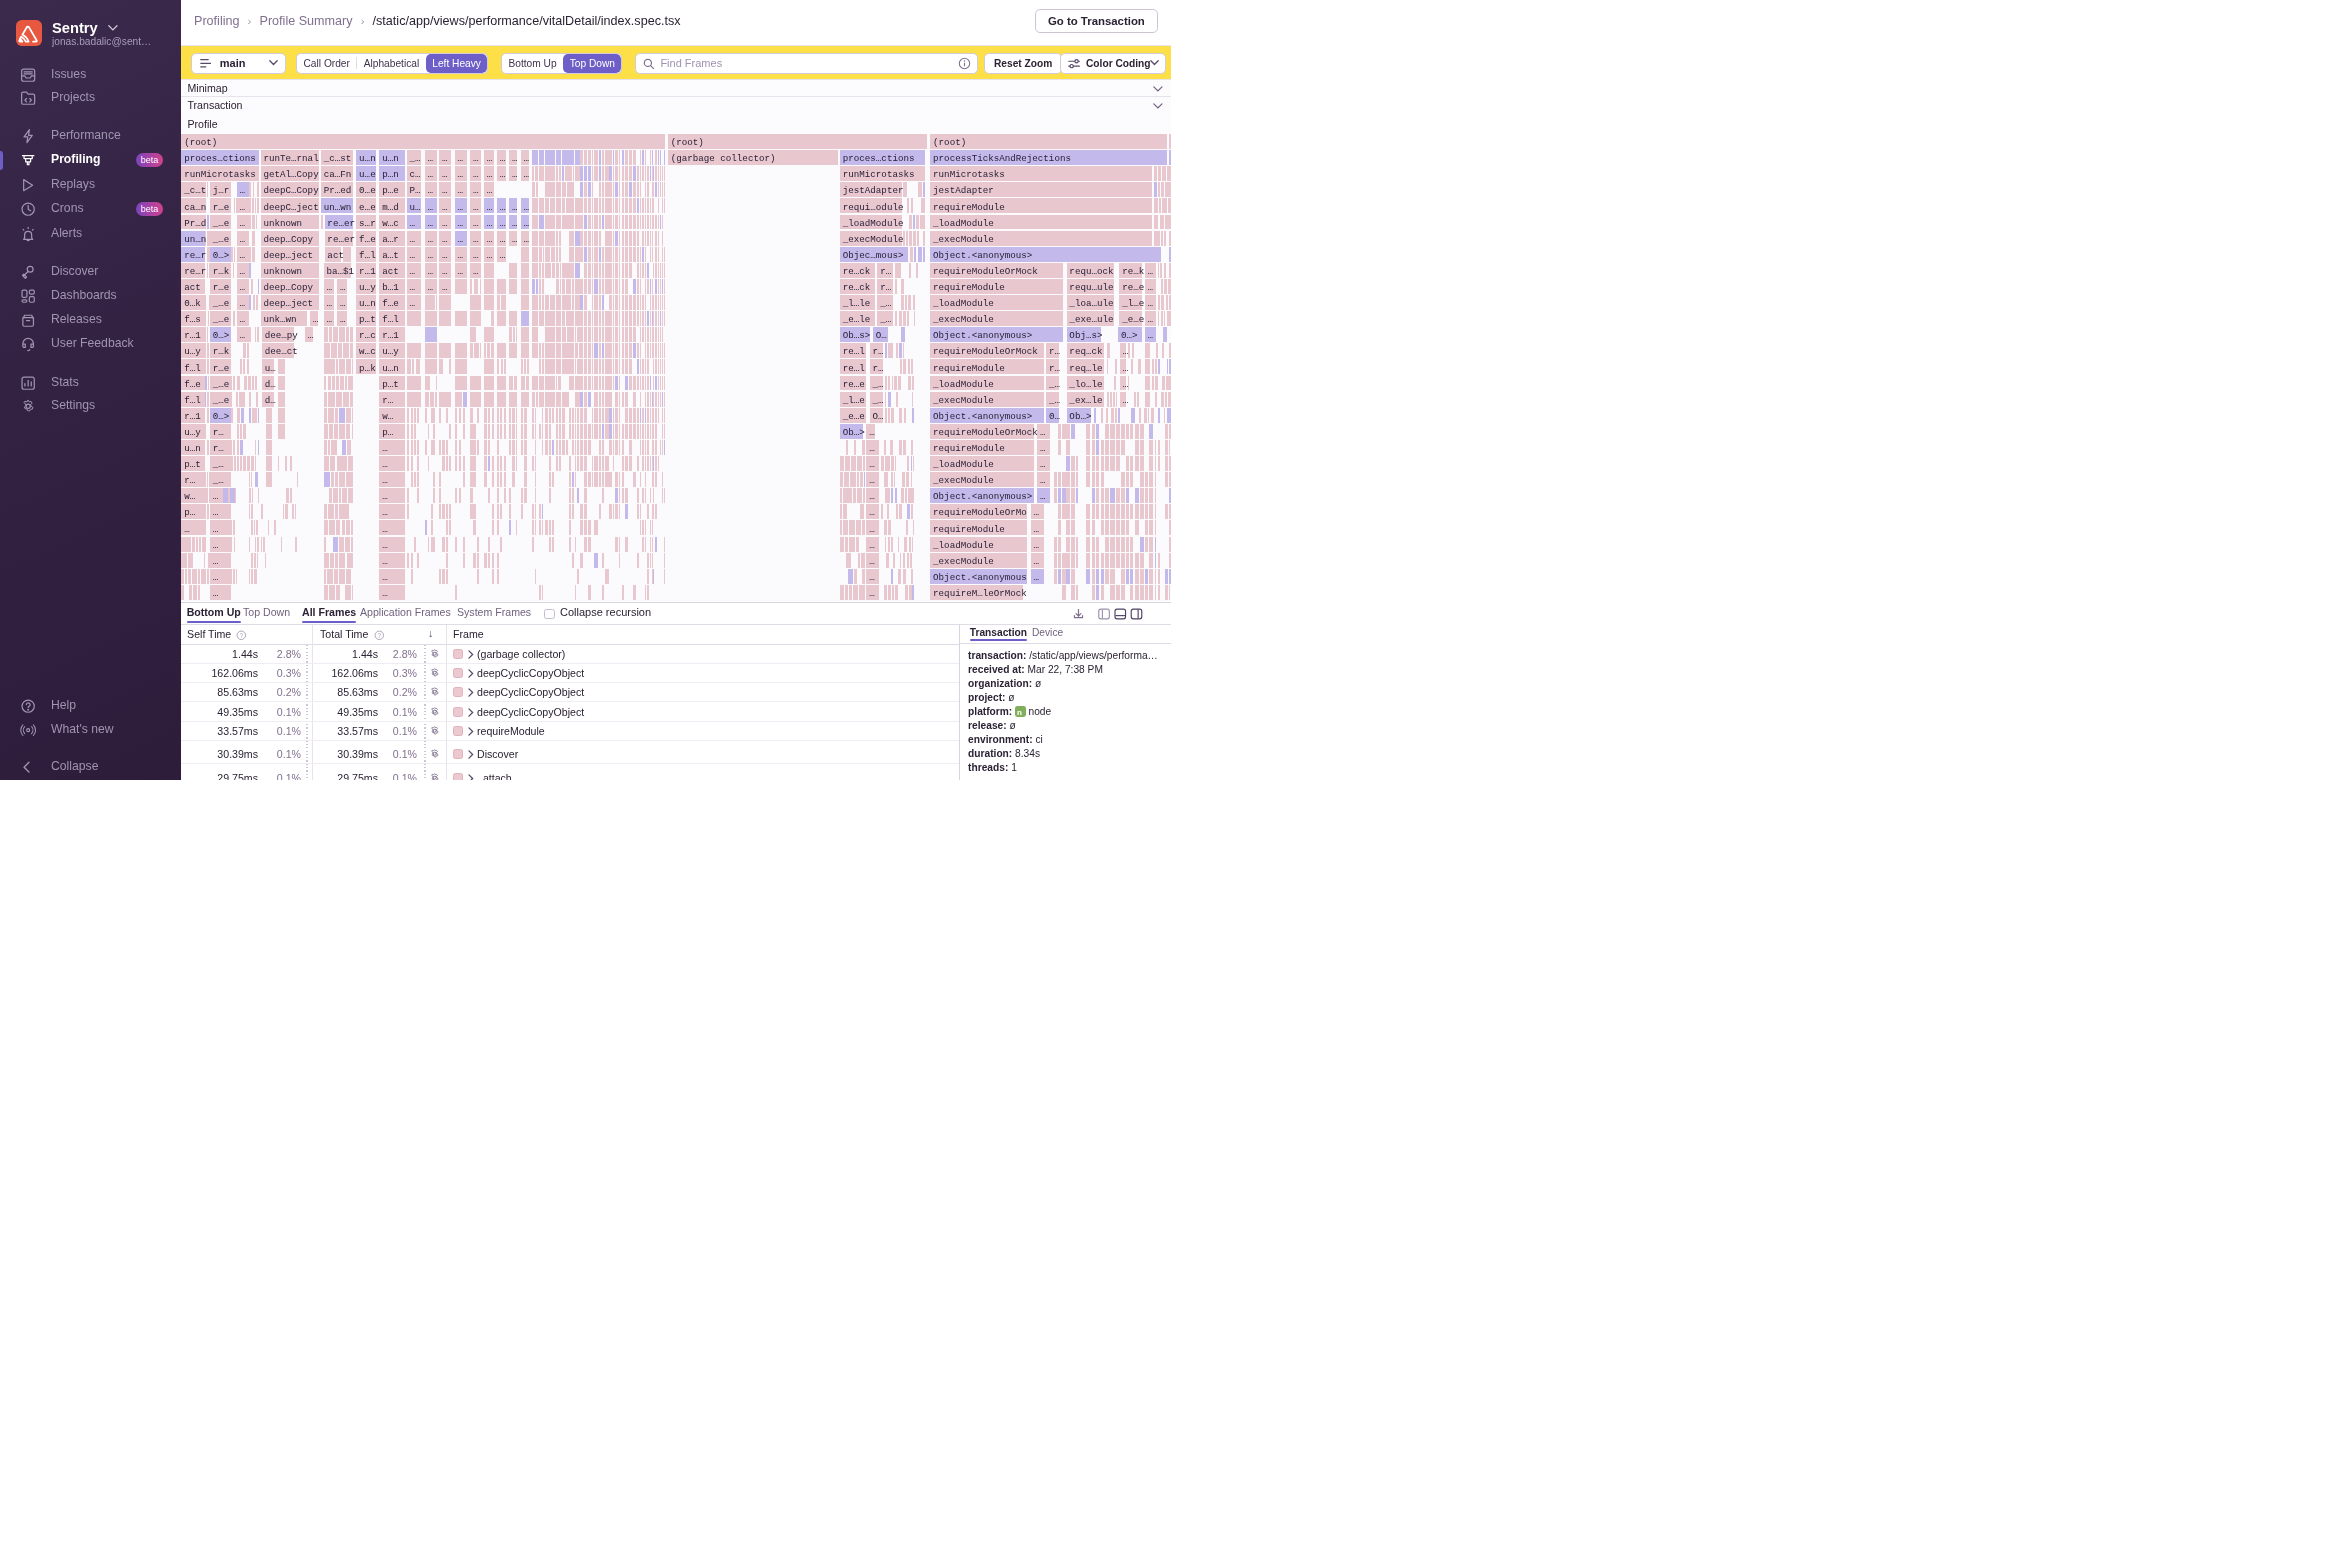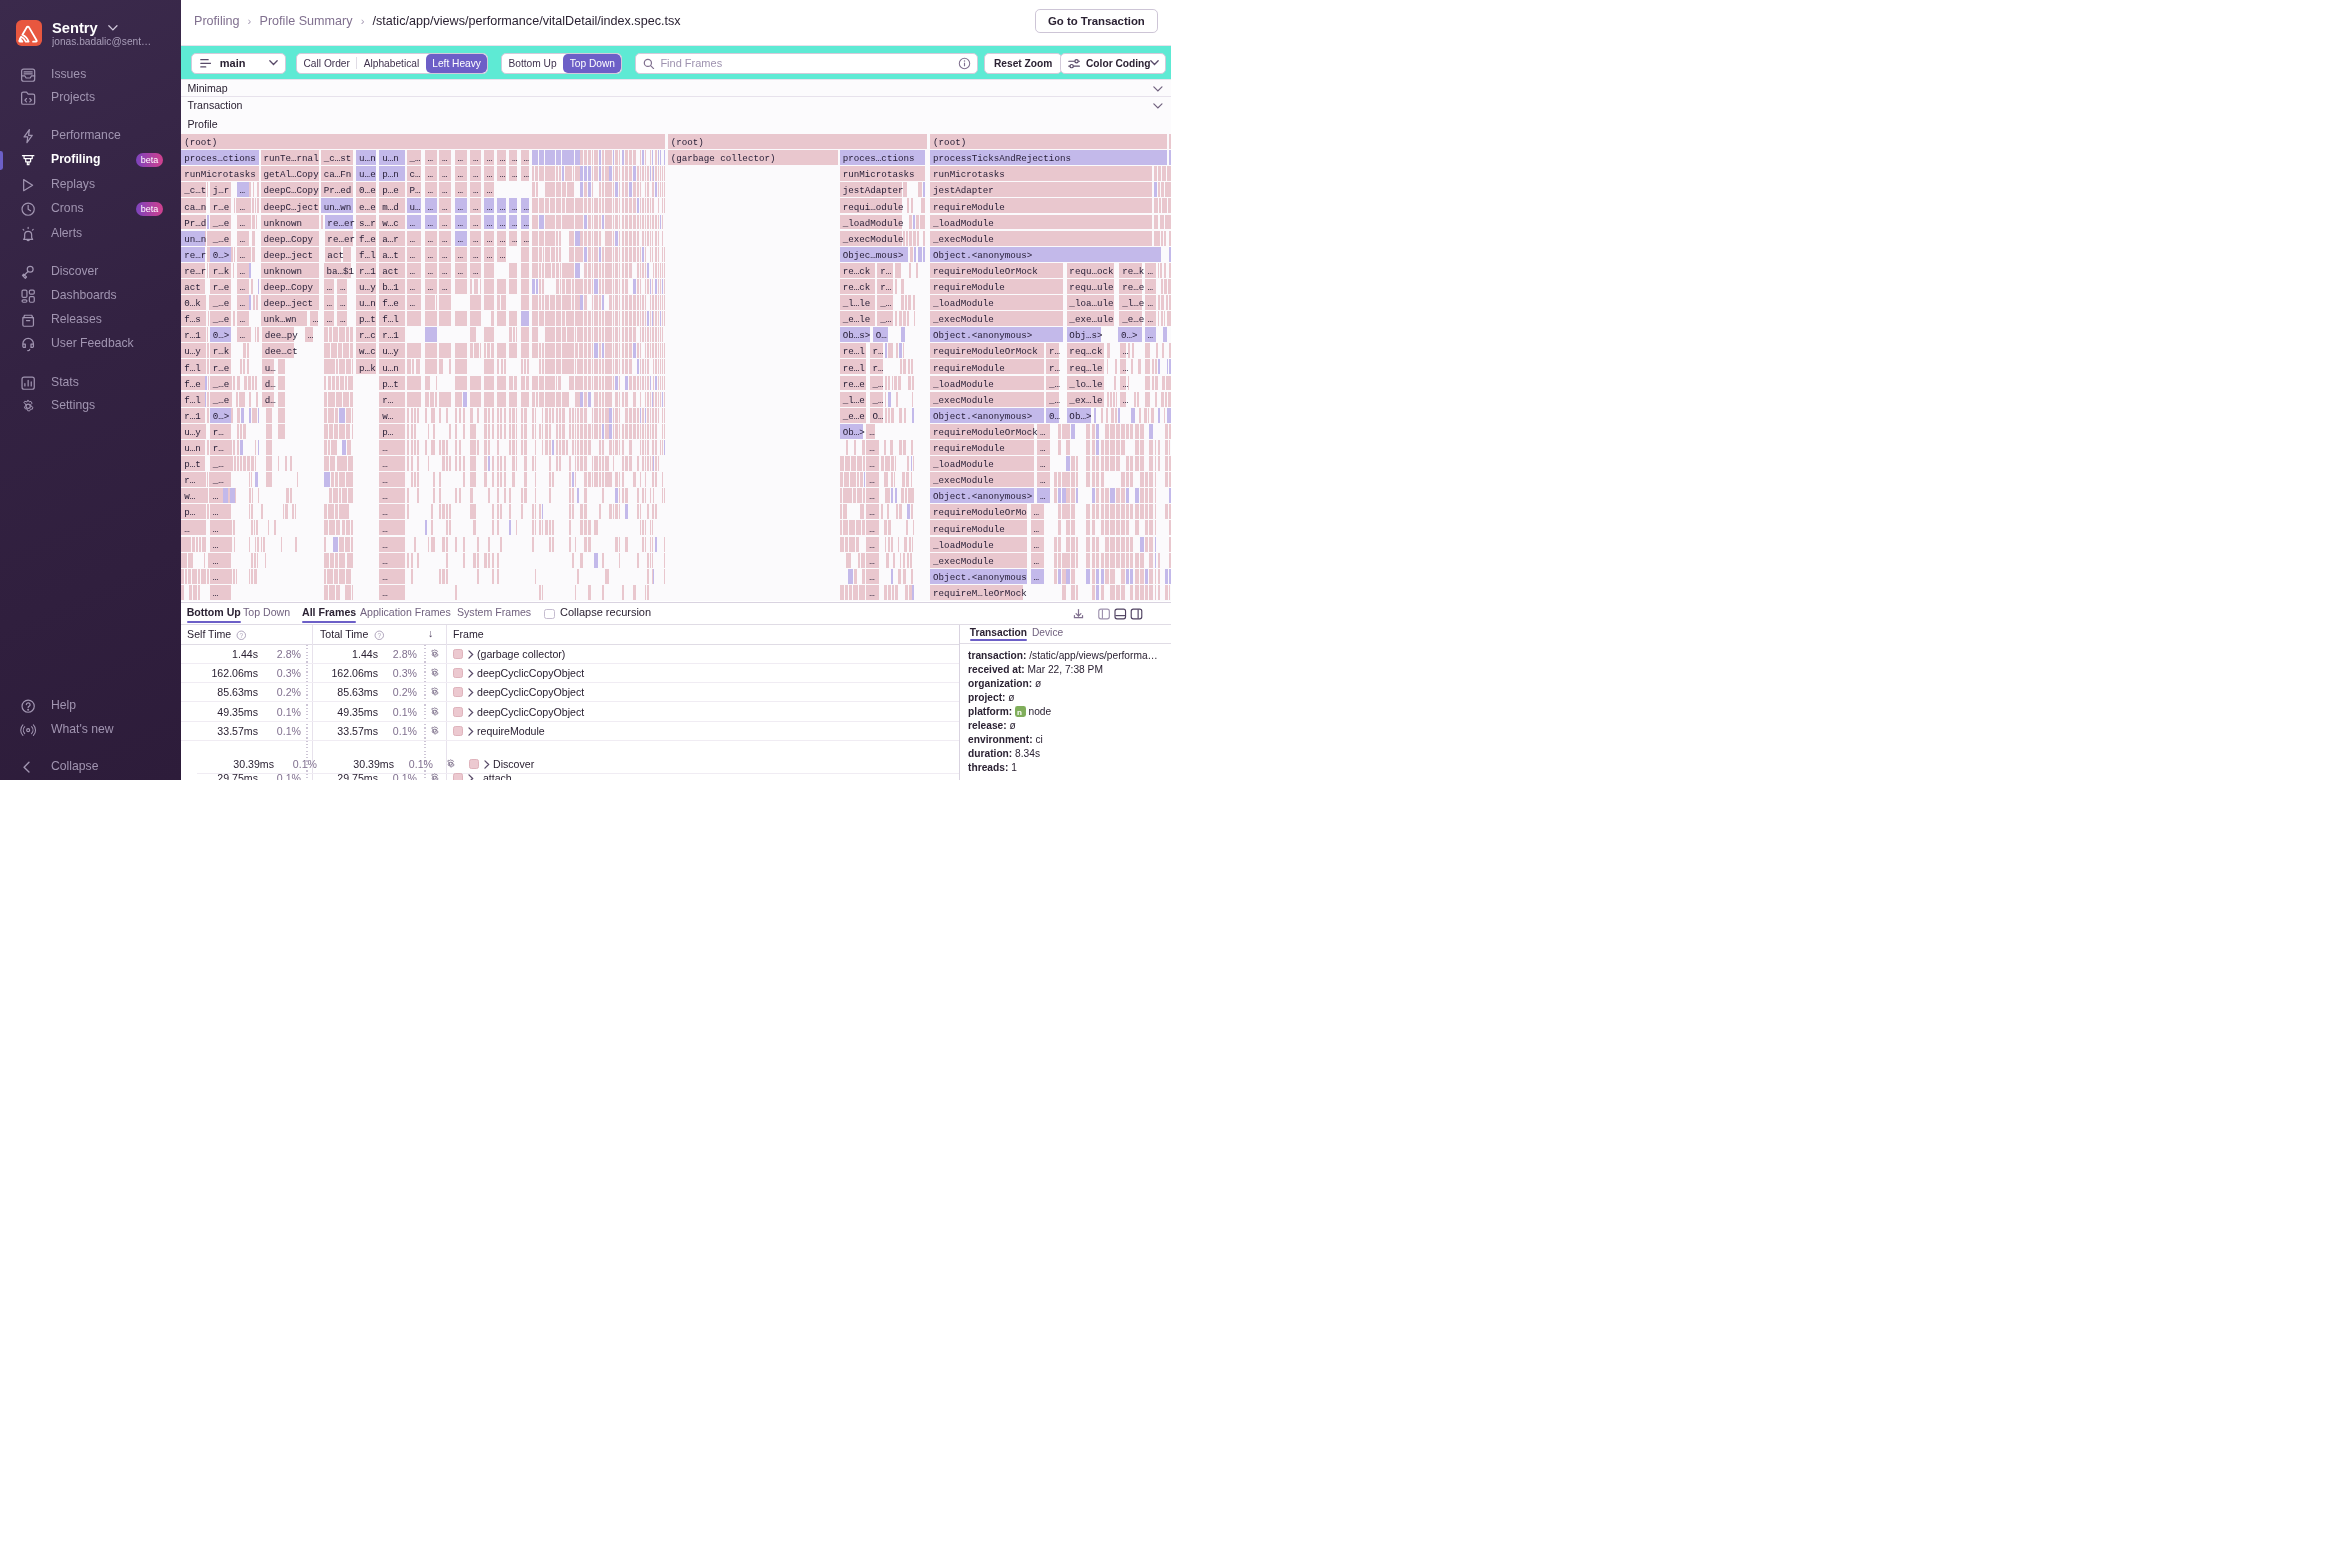--- a/index.html
+++ b/index.html
@@ -26,21 +26,21 @@
 
 .main { position:absolute; left:181px; top:0; width:990px; height:780px; background:#fff; }
 .topbar { position:absolute; left:0; top:0; width:990px; height:46px; background:#fff; border-bottom:0.8px solid #e7e2ec; }
 .crumbs { position:absolute; left:13px; top:14px; font-size:12.6px; color:#80708f; }
 .crumbs .sep { margin:0 8.1px; color:#a79cb5; font-size:11.4px; }
 .crumbs .last { color:#2b2233; }
 .gotx { position:absolute; right:13px; top:9px; height:24.4px; line-height:23px; padding:0 12.2px; border:0.8px solid #cdc5d6;
   border-radius:4.9px; font-size:11.4px; font-weight:bold; color:#2b2233; background:#fff; }
 
 
-.toolbar { position:absolute; left:0; top:46px; width:990px; height:34px; background:#5eead4; border-bottom:0.8px solid #e7e2ec; }
+.toolbar { position:absolute; left:0; top:46px; width:990px; height:34px; background:#fde047; border-bottom:0.8px solid #e7e2ec; }
 .tb { position:absolute; top:6.5px; height:21px; background:#fff; border:0.8px solid #d2cada; border-radius:4.9px; font-size:11px; color:#2b2233; }
 .seg { display:flex; overflow:hidden; }
 .seg span { padding:0 6.5px; line-height:19.5px; font-weight:normal; font-size:10.2px; color:#40324e; }
 .seg span.on { background:#6d5fc7; color:#fff; border-radius:4.9px; }
 .seg .dv { width:0.8px; background:#e0dce5; margin:3.3px 0; padding:0; }
 .mainsel { left:9.8px; width:95px; }
 .mainsel .hamb { position:absolute; left:8.1px; top:4.9px; }
 .mainsel .t { position:absolute; left:28px; top:0; line-height:19.5px; font-weight:bold; }
 .mainsel .chev { position:absolute; right:7.3px; top:6.5px; }
 .srch { left:454px; width:343px; }
@@ -601,21 +601,21 @@
           <span class="gear" style="left:248px;top:3.3px;"><svg width="11.4" height="11.4" viewBox="0 0 20 20" fill="none" stroke="#71627f" stroke-width="1.6">
               <circle cx="10" cy="10" r="2.6"></circle>
               <path d="M10 2.8l1.2 2 2.3-.6 1.3 2.2-1.7 1.7.6 2.2 2.1 1-0.6 2.4-2.4.1-1 2.1-2.4-.3-.8-2.2-2.3-.2-.9-2.3 1.8-1.6-.5-2.3-2-1.2L5.9 4l2.3.7z" stroke-width="1.3"></path>
             </svg></span>
           <span class="fsq" style="left:272px;top:4.1px;"></span>
           <svg style="position:absolute;left:287px;top:4.9px;" width="5.7" height="9" viewBox="0 0 7 11">
             <path d="M1.2 1l4.5 4.5L1.2 10" fill="none" stroke="#584a68" stroke-width="1.6" stroke-linecap="round"></path>
           </svg>
           <span class="fname" style="left:296px;top:2.9px;">requireModule</span>
         </div>
-        <div class="trow" style="top:152px;margin-left:16px;">
+        <div class="trow" style="top:142px;">
           <span class="num" style="right:701px;top:2.9px;">30.39ms</span>
           <span class="pct" style="right:658px;top:2.9px;">0.1%</span>
           <span class="num" style="right:581px;top:2.9px;">30.39ms</span>
           <span class="pct" style="right:542px;top:2.9px;">0.1%</span>
           <span class="gear" style="left:248px;top:3.3px;"><svg width="11.4" height="11.4" viewBox="0 0 20 20" fill="none" stroke="#71627f" stroke-width="1.6">
               <circle cx="10" cy="10" r="2.6"></circle>
               <path d="M10 2.8l1.2 2 2.3-.6 1.3 2.2-1.7 1.7.6 2.2 2.1 1-0.6 2.4-2.4.1-1 2.1-2.4-.3-.8-2.2-2.3-.2-.9-2.3 1.8-1.6-.5-2.3-2-1.2L5.9 4l2.3.7z" stroke-width="1.3"></path>
             </svg></span>
           <span class="fsq" style="left:272px;top:4.1px;"></span>
           <svg style="position:absolute;left:287px;top:4.9px;" width="5.7" height="9" viewBox="0 0 7 11">

